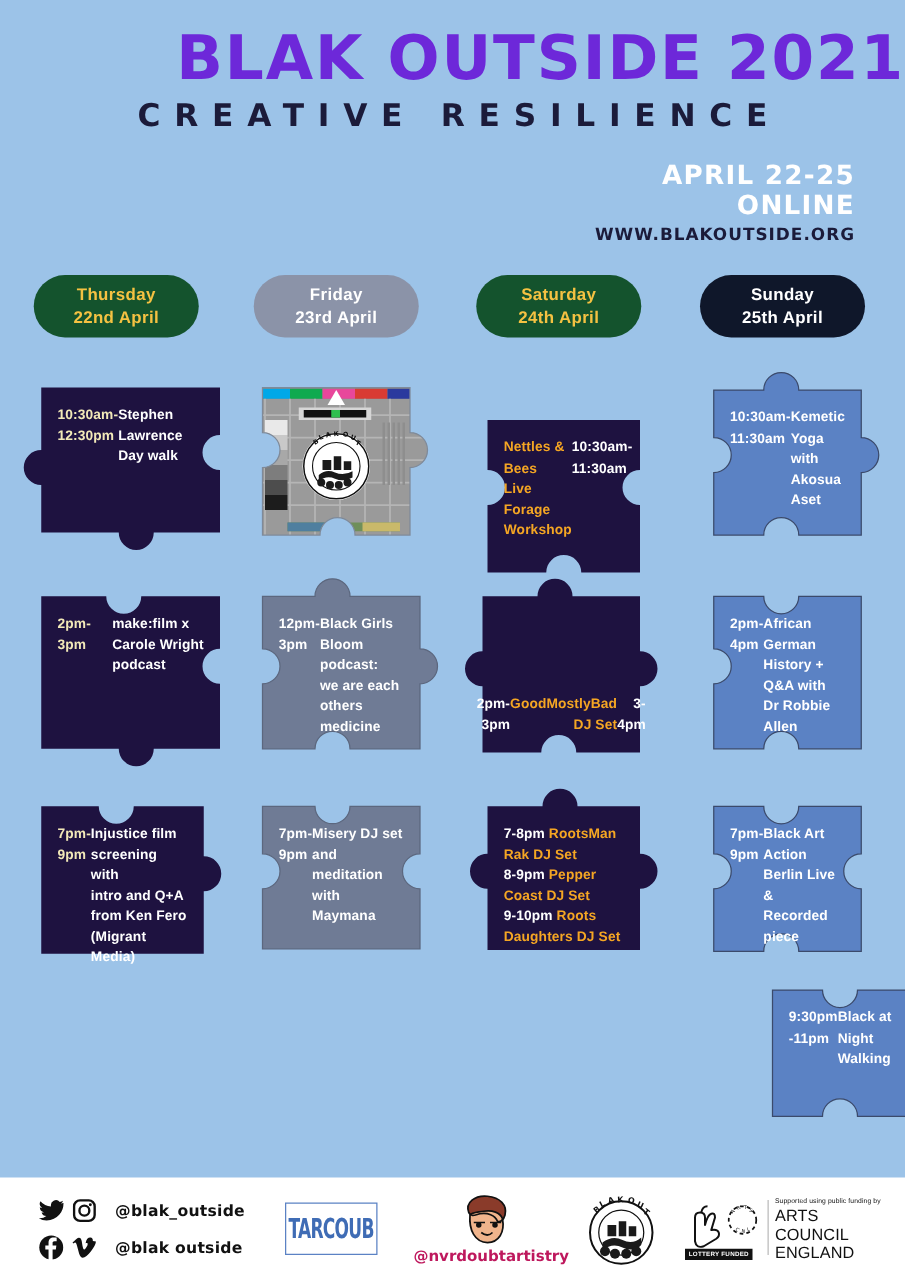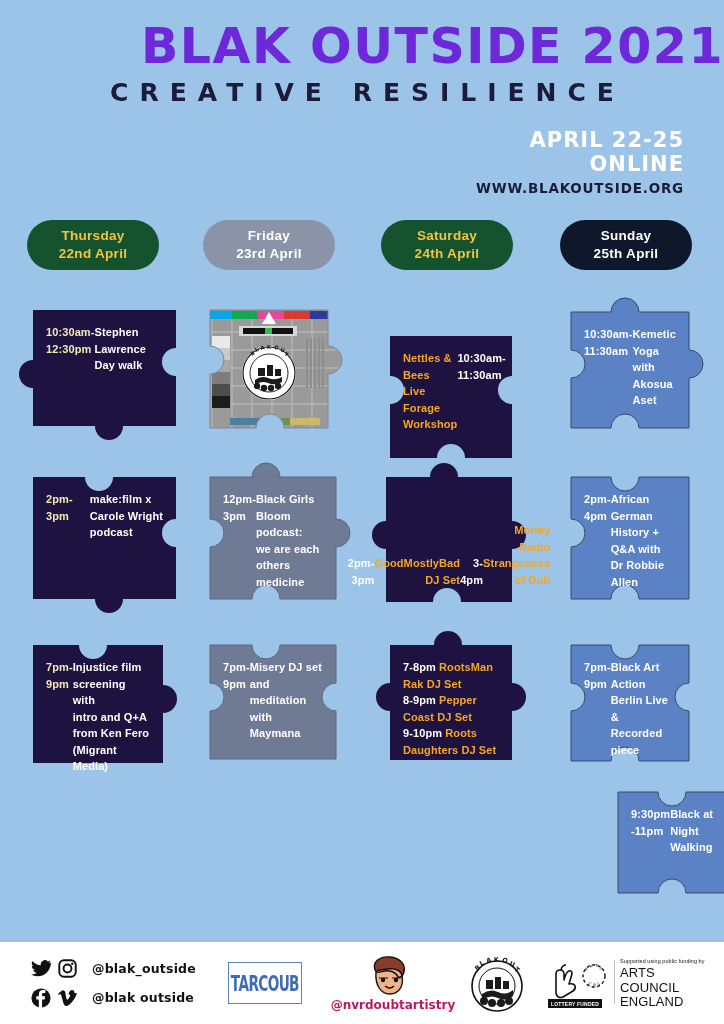--- a/index.html
+++ b/index.html
@@ -319,23 +319,20 @@
   <div class="piece" style="left:386px; top:477px; width:126px; height:125px;">
     <svg width="126" height="125" viewBox="0 0 126 125" style="overflow:visible">
       <path d="M0,0 H44 a14,14 0 0 1 28,0 H126 V44 a14,14 0 0 1 0,28 V125 H75 a14,14 0 0 0 -28,0 H0 V72 a14,14 0 0 1 0,-28 Z" fill="#1e1240"></path>
     </svg>
     <div class="content right centerv">
       <div class="time t-white">2pm-3pm</div>
       <div class="desc t-gold">GoodMostlyBad
 DJ Set</div>
       <div class="sp-8"></div>
       <div class="time t-white">3-4pm</div>
-      <div class="desc t-gold">Morley Radio
-Strangeness
-of Dub</div>
     </div>
   </div>
 
   <div class="piece" style="left:390px; top:645px; width:122px; height:115px;">
     <svg width="122" height="115" viewBox="0 0 122 115" style="overflow:visible">
       <path d="M0,0 H44 a14,14 0 0 1 28,0 H122 V38 a14,14 0 0 1 0,28 V115 H0 V66 a14,14 0 0 1 0,-28 Z" fill="#1e1240"></path>
     </svg>
     <div class="content centerv">
       <div>
         <div>

